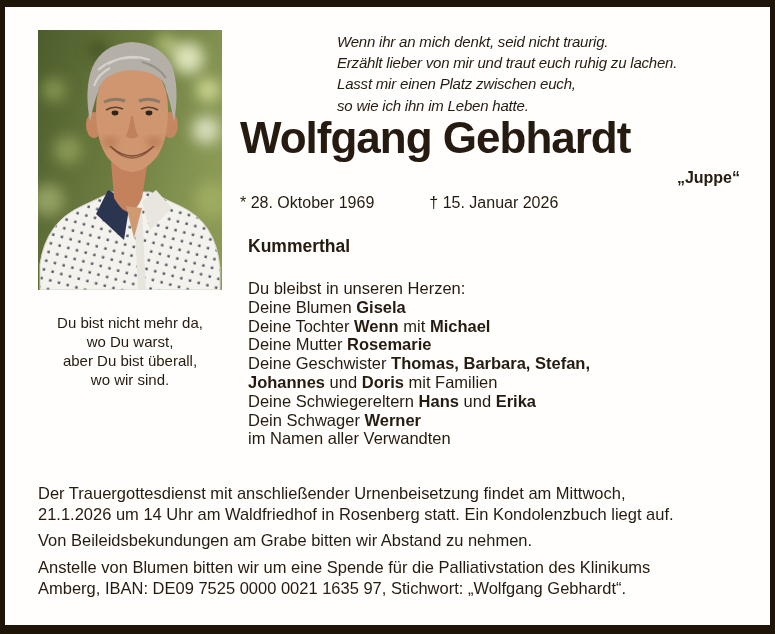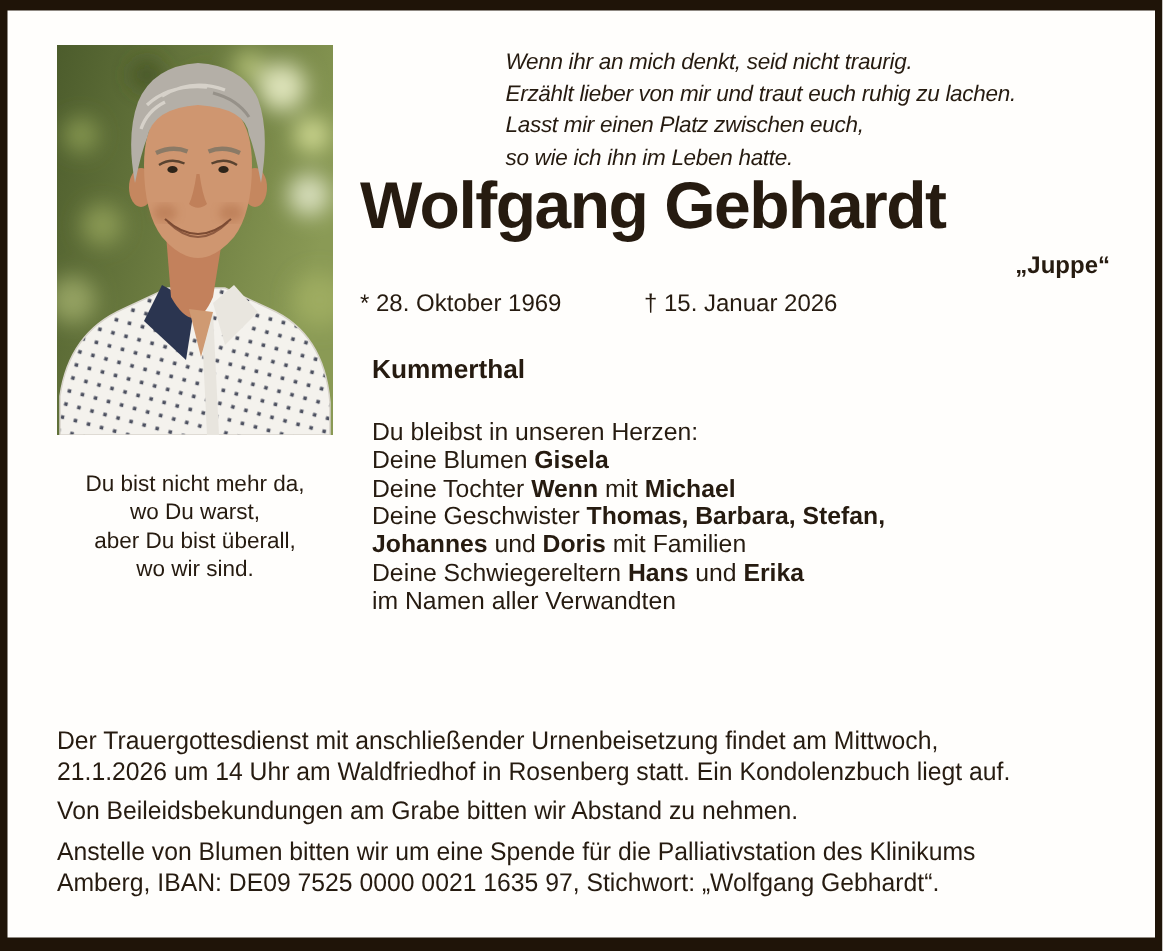--- a/index.html
+++ b/index.html
@@ -158,23 +158,25 @@
     <span>* 28. Oktober 1969</span>
     <span>† 15. Januar 2026</span>
   </div>
 
   <div class="abs city">Kummerthal</div>
 
   <div class="abs family">
       <div><span>Du bleibst in unseren Herzen:</span></div>
       <div><span>Deine Blumen </span><span style="font-weight: bold;">Gisela</span></div>
       <div><span>Deine Tochter </span><span style="font-weight: bold;">Wenn</span><span> mit </span><span style="font-weight: bold;">Michael</span></div>
+      <div><span>Deine Mutter </span><span style="font-weight: bold;">Rosemarie</span></div>
       <div><span>Deine Geschwister </span><span style="font-weight: bold;">Thomas, Barbara, Stefan,</span></div>
       <div><span style="font-weight: bold;">Johannes</span><span> und </span><span style="font-weight: bold;">Doris</span><span> mit Familien</span></div>
       <div><span>Deine Schwiegereltern </span><span style="font-weight: bold;">Hans</span><span> und </span><span style="font-weight: bold;">Erika</span></div>
+      <div><span>Dein Schwager </span><span style="font-weight: bold;">Werner</span></div>
       <div><span>im Namen aller Verwandten</span></div>
     </div>
 
   <div class="abs notice service">Der Trauergottesdienst mit anschließender Urnenbeisetzung findet am Mittwoch,
 21.1.2026 um 14 Uhr am Waldfriedhof in Rosenberg statt. Ein Kondolenzbuch liegt auf.</div>
   <div class="abs notice condolence">Von Beileidsbekundungen am Grabe bitten wir Abstand zu nehmen.</div>
   <div class="abs notice donation">Anstelle von Blumen bitten wir um eine Spende für die Palliativstation des Klinikums
 Amberg, IBAN: DE09 7525 0000 0021 1635 97, Stichwort: „Wolfgang Gebhardt“.</div>
 </div>
 

